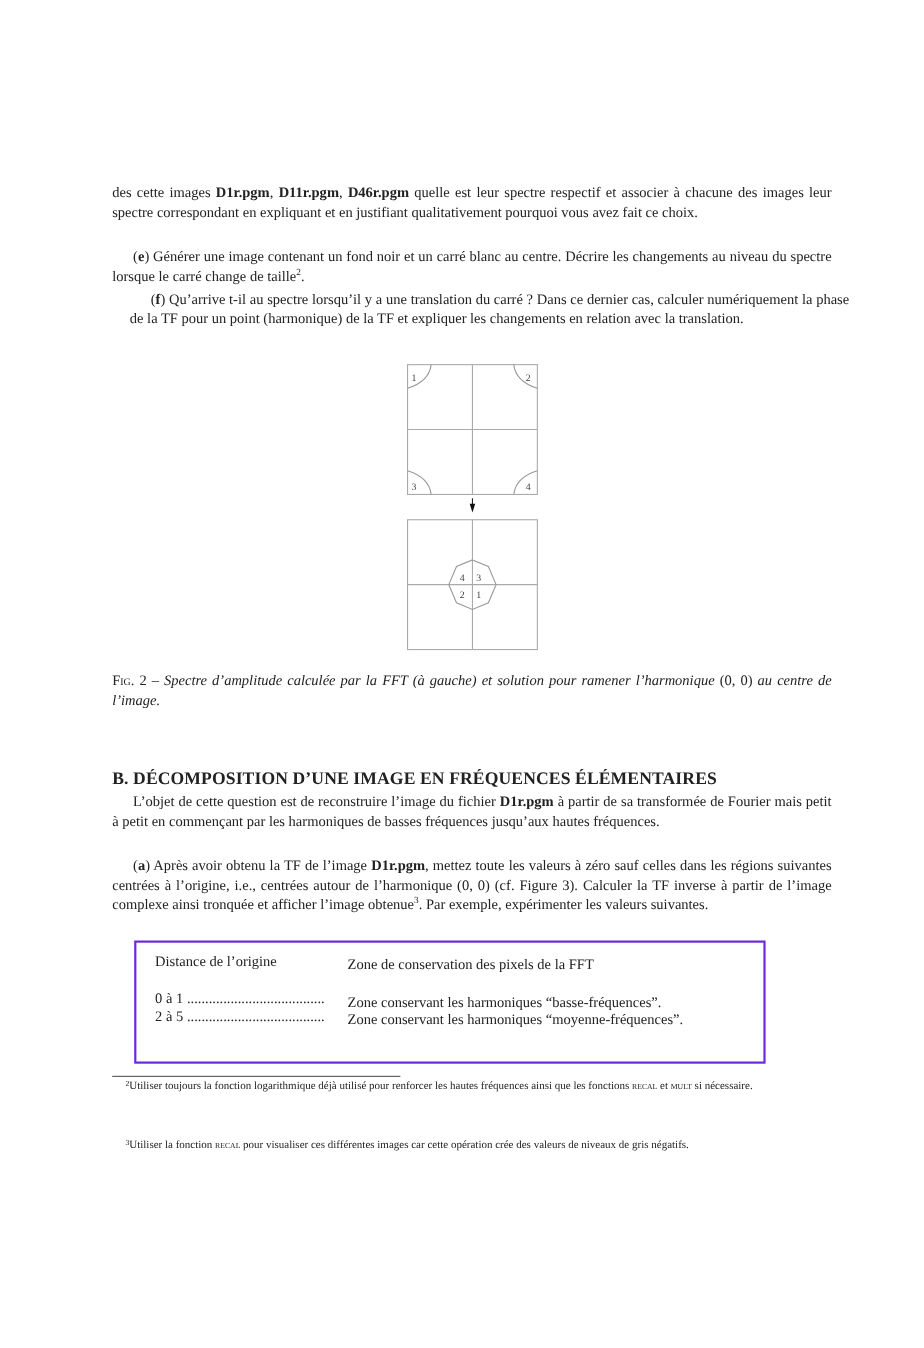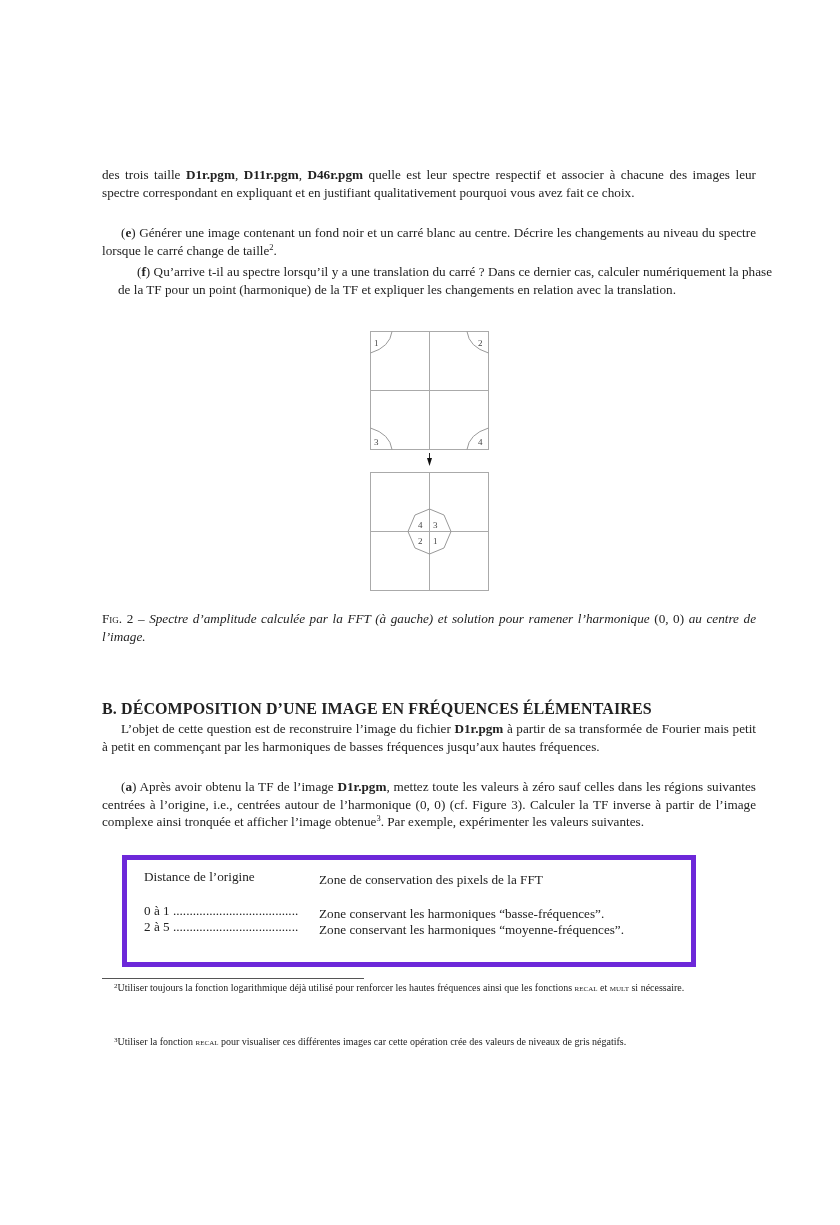--- a/index.html
+++ b/index.html
@@ -13,37 +13,37 @@
   .blk1 { position: absolute; top: 166px; left: 0; width: 654px; }
   .blk2 { position: absolute; top: 224px; left: 0; width: 654px; }
   .blk3 { position: absolute; top: 263px; left: 16px; width: 654px; }
   .fig { position: absolute; left: 370px; top: 331px; }
   .caption { position: absolute; top: 610px; left: 0; width: 654px; font-size: 13.2px; line-height: 17.6px; text-align: justify; }
   .caption .figlbl { font-variant: small-caps; font-style: normal; }
   .caption .it { font-style: italic; }
   .sec { position: absolute; top: 700px; left: 0; font-weight: bold; font-size: 16px; letter-spacing: 0.1px; }
   .blk4 { position: absolute; top: 720px; left: 0; width: 654px; }
   .blk5 { position: absolute; top: 778px; left: 0; width: 654px; }
-  .tbox { position: absolute; top: 855px; left: 20px; width: 574px; height: 112px; border: 5px solid #6d28d9; box-sizing: border-box; }
+  .tbox { position: absolute; top: 855px; left: 20px; width: 574px; height: 112px; border: 2px solid #6d28d9; box-sizing: border-box; }
   .trow { position: absolute; left: 17px; font-size: 13.2px; line-height: 15.4px; white-space: nowrap; }
   .trow .c1 { display: inline-block; width: 175px; overflow: hidden; white-space: nowrap; }
   .trow .c2 { display: inline-block; }
   .fnrule { position: absolute; top: 978px; left: 0; width: 262px; border-top: 1px solid #555; }
   .fn { position: absolute; left: 0; width: 654px; font-size: 10px; line-height: 12.4px; text-align: justify; }
   .fn1 { top: 982px; }
   .fn2 { top: 1007px; margin-top: 29px; }
   .sc { font-variant: small-caps; }
   .fn sup { font-size: 7px; vertical-align: 3px; }
 </style>
 </head>
 <body>
 
 <div class="page">
 
-  <p class="blk1"><span>des trois taille </span><b>D1r.pgm</b><span>, </span><b>D11r.pgm</b><span>, </span><b>D46r.pgm</b><span> quelle est leur spectre respectif et associer à chacune des images leur spectre correspondant en expliquant et en justifiant qualitativement pourquoi vous avez fait ce choix.</span></p>
+  <p class="blk1"><span>des cette images </span><b>D1r.pgm</b><span>, </span><b>D11r.pgm</b><span>, </span><b>D46r.pgm</b><span> quelle est leur spectre respectif et associer à chacune des images leur spectre correspondant en expliquant et en justifiant qualitativement pourquoi vous avez fait ce choix.</span></p>
 
   <p class="blk2 ind">(<b>e</b>)<span> Générer une image contenant un fond noir et un carré blanc au centre. Décrire les changements au niveau du spectre lorsque le carré change de taille</span><sup>2</sup><span>.</span></p>
 
   <p class="blk3 ind">(<b>f</b>)<span> Qu’arrive t-il au spectre lorsqu’il y a une translation du carré ? Dans ce dernier cas, calculer numériquement la phase de la TF pour un point (harmonique) de la TF et expliquer les changements en relation avec la translation.</span></p>
 
   <svg class="fig" width="120" height="262" viewBox="0 0 120 262" style="left:268px;">
 
     <g>
       <rect x="0.5" y="0.5" width="118" height="118" fill="none" stroke="#aaa" stroke-width="1"></rect>
       <line x1="59.5" y1="0.5" x2="59.5" y2="118.5" stroke="#aaa" stroke-width="1"></line>

